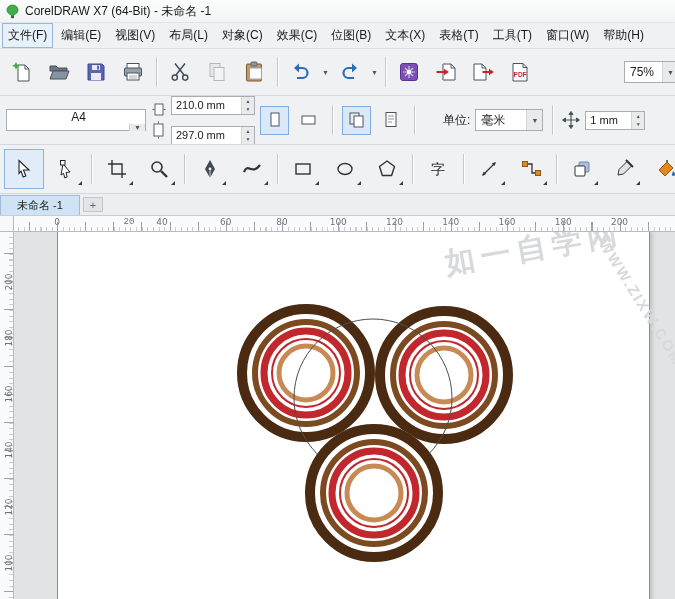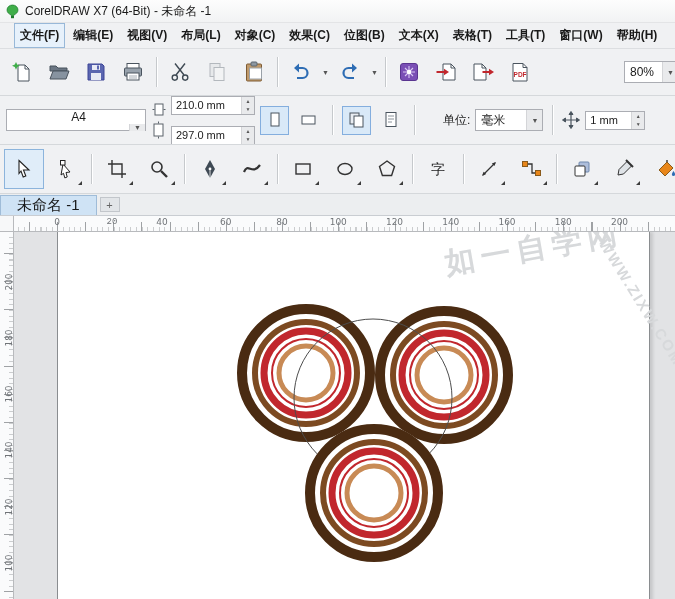--- a/index.html
+++ b/index.html
@@ -3,22 +3,22 @@
 <meta charset="utf-8">
 <style>
   html,body{margin:0;padding:0;background:#9a9a9a;}
   .window{position:relative;width:675px;height:599px;overflow:hidden;background:#f0f1f3;
     font-family:"Liberation Sans","DejaVu Sans",sans-serif;color:#1a1a1a;}
   
   .titlebar{height:22px;display:flex;align-items:center;gap:5px;padding-left:5px;
     background:linear-gradient(#fdfdfd,#f2f3f4);border-bottom:1px solid #e3e4e6;font-size:12px;}
   .title-text{white-space:nowrap;text-align:right;}
   
-  .menubar{height:25px;display:flex;align-items:center;padding-left:13px;font-size:12px;
-    background:#f0f1f3;border-bottom:1px solid #dcdee1;font-weight:bold;}
+  .menubar{height:25px;display:flex;align-items:center;padding-left:1px;font-size:12px;
+    background:#f0f1f3;border-bottom:1px solid #dcdee1;}
   .menu-item{padding:3px 5px;margin:0 1px;white-space:nowrap;border:1px solid transparent;}
   .menu-item.active{border:1px solid #98b8d8;background:#e7f1fb;}
   
   .stdbar{height:46px;display:flex;align-items:center;padding:0 4px;gap:1px;
     border-bottom:1px solid #d5d8db;background:#f0f1f3;overflow:hidden;}
   .tbtn{width:36px;height:38px;display:flex;align-items:center;justify-content:center;
     background:transparent;border:1px solid transparent;padding:0;flex:0 0 auto;}
   .dd{width:11px;height:38px;display:flex;align-items:center;justify-content:center;
     font-size:7px;color:#555;flex:0 0 auto;}
   .vsep{width:1px;height:30px;background:#c6c9cc;box-shadow:1px 0 0 #ffffff;margin:0 4px;flex:0 0 auto;}
@@ -48,21 +48,21 @@
   
   .toolbox{height:48px;display:flex;align-items:center;padding:0 3px;
     border-bottom:1px solid #d5d8db;background:#f0f1f3;overflow:hidden;}
   .tool{width:40px;height:40px;position:relative;display:flex;align-items:center;justify-content:center;
     background:transparent;border:1px solid transparent;padding:0;flex:0 0 auto;margin:0 1px;}
   .tool.active{background:#e0edf9;border:1px solid #8cb4dc;}
   .fly{position:absolute;right:3px;bottom:3px;width:0;height:0;
     border-bottom:4px solid #3c3c3c;border-left:4px solid transparent;}
   
   .tabbar{height:21px;background:#eceef0;border-bottom:1px solid #c9cdd2;display:flex;align-items:flex-end;}
-  .doc-tab{height:20px;padding:0 16px;display:flex;align-items:center;font-size:15px;
+  .doc-tab{height:20px;padding:0 16px;display:flex;align-items:center;font-size:11px;
     background:#cfe3f5;border:1px solid #9fbcd8;border-bottom:none;box-sizing:border-box;}
   .plus-tab{width:20px;height:15px;margin:0 0 3px 3px;display:flex;align-items:center;justify-content:center;
     background:#e2e5e8;border:1px solid #c2c6cb;font-size:11px;color:#666;box-sizing:border-box;}
   
   .rulerrow{height:16px;display:flex;}
   .corner{width:14px;height:16px;background:#f7f8f9;border-right:1px solid #b8babd;
     border-bottom:1px solid #b8babd;box-sizing:border-box;}
   .hruler{position:relative;flex:1;background:#fafbfc;border-bottom:1px solid #b8babd;overflow:hidden;
     background-image:
       repeating-linear-gradient(90deg,#9fa2a5 0 1px,transparent 1px 28.125px),
@@ -215,21 +215,21 @@
       </svg>
     </button>
     <button class="tbtn">
       <svg width="22" height="22" viewBox="0 0 22 22">
         <path d="M4 2.5h10l4 4V20H4z" fill="#fff" stroke="#4a545e"></path>
           <path d="M14 2.5v4h4" fill="none" stroke="#4a545e"></path>
         <text x="4.6" y="16" font-size="6.5" font-weight="bold" fill="#c1272d">PDF</text>
       </svg>
     </button>
     <div class="combo zoom-combo">
-      <span>80%</span>
+      <span>75%</span>
       <span class="carrow">▼</span>
     </div>
   </div>
 
   <div class="propbar">
     <div class="combo preset-combo">
       <span>A4</span>
       <span class="carrow">▼</span>
     </div>
     <span class="pbicon">
@@ -414,21 +414,21 @@
     <div class="doc-tab">
       <span>未命名 -1</span>
     </div>
     <div class="plus-tab">+</div>
   </div>
 
   <div class="rulerrow">
     <div class="corner"></div>
     <div class="hruler" id="hruler">
         <span class="rlab" style="left: 43px;">0</span>
-        <span class="rlab" style="left: 98px; font-family: Liberation Mono, monospace;">20</span>
+        <span class="rlab" style="left: 115px; font-family: Liberation Mono, monospace;">20</span>
         <span class="rlab" style="left: 148px;">40</span>
         <span class="rlab" style="left: 211.75px;">60</span>
         <span class="rlab" style="left: 268px;">80</span>
         <span class="rlab" style="left: 324.25px;">100</span>
         <span class="rlab" style="left: 380.5px;">120</span>
         <span class="rlab" style="left: 436.75px;">140</span>
         <span class="rlab" style="left: 493px;">160</span>
         <span class="rlab" style="left: 549.25px;">180</span>
         <span class="rlab" style="left: 605.5px;">200</span>
       </div>

